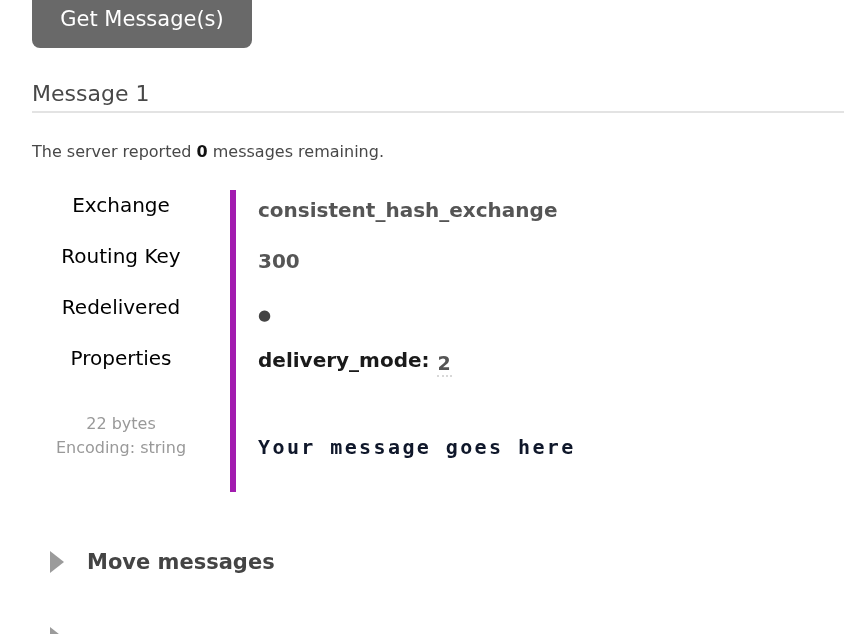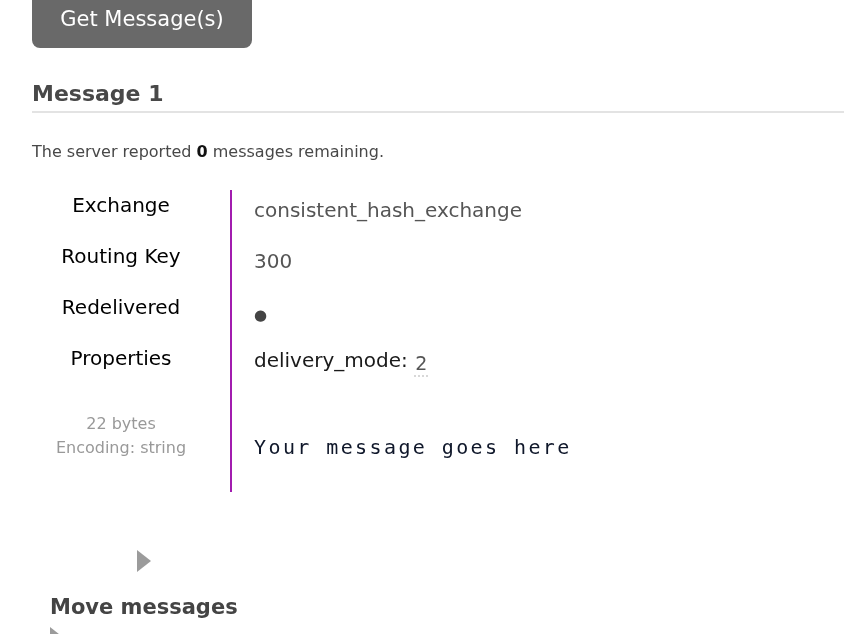--- a/index.html
+++ b/index.html
@@ -29,21 +29,21 @@
     align-items: center;
     justify-content: center;
     cursor: pointer;
   }
 
   .msg-title {
     position: absolute;
     left: 32px;
     top: 81px;
     font-size: 22px;
-    font-weight: bold;
+    font-weight: normal;
     color: #484848;
   }
 
   .title-rule {
     position: absolute;
     left: 32px;
     right: 0;
     top: 111px;
     height: 2px;
     background: #e3e3e3;
@@ -72,24 +72,25 @@
   .r4 { min-height: 63px; }
   .r5 { min-height: 86px; }
 
   .fact-label {
     text-align: center;
     padding: 3px 20px 0 0;
     font-size: 20px;
     color: #000000;
   }
   .fact-value {
-    border-left: 2px solid #a21caf;
+    border-left: 6px solid #a21caf;
     padding: 8px 0 0 22px;
     font-size: 20px;
     color: #555555;
+    font-weight: bold;
   }
   .r3 .fact-value { padding-top: 9px; }
   .r4 .fact-value { padding-top: 5px; }
   .r5 .fact-value { padding-top: 29px; }
 
   .dot { font-size: 15px; color: #444444; line-height: 14px; }
 
   .prop-key { color: #1a1a1a; }
   .prop-val {
     position: relative;
@@ -116,21 +117,21 @@
 
   
   .section-header {
     position: absolute;
     left: 50px;
     display: flex;
     align-items: center;
     gap: 23px;
     cursor: pointer;
   }
-  .section-move { top: 550px; flex-direction: column; }
+  .section-move { top: 550px; }
   .section-partial { top: 627px; }
   .tri {
     width: 0;
     height: 0;
     border-left: 14px solid #9b9b9b;
     border-top: 11px solid transparent;
     border-bottom: 11px solid transparent;
   }
   .section-label {
     font-size: 21px;

